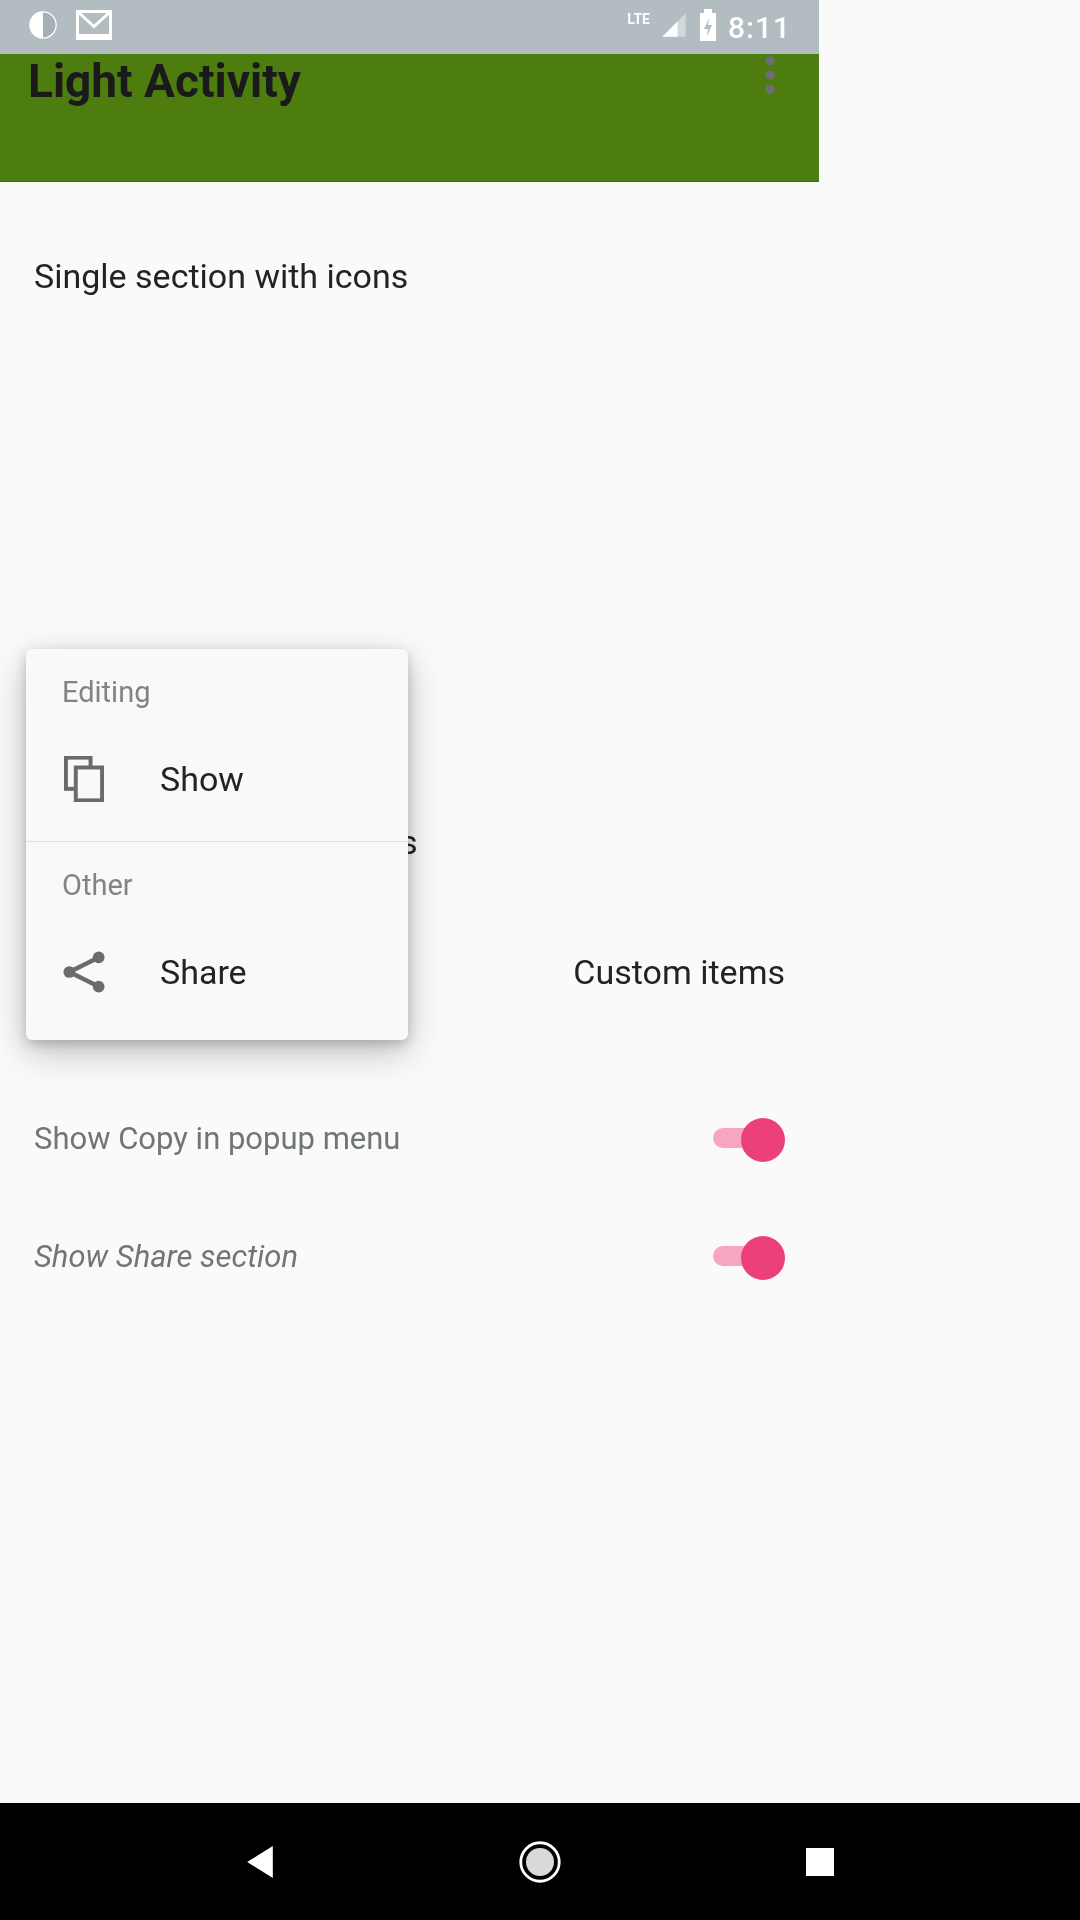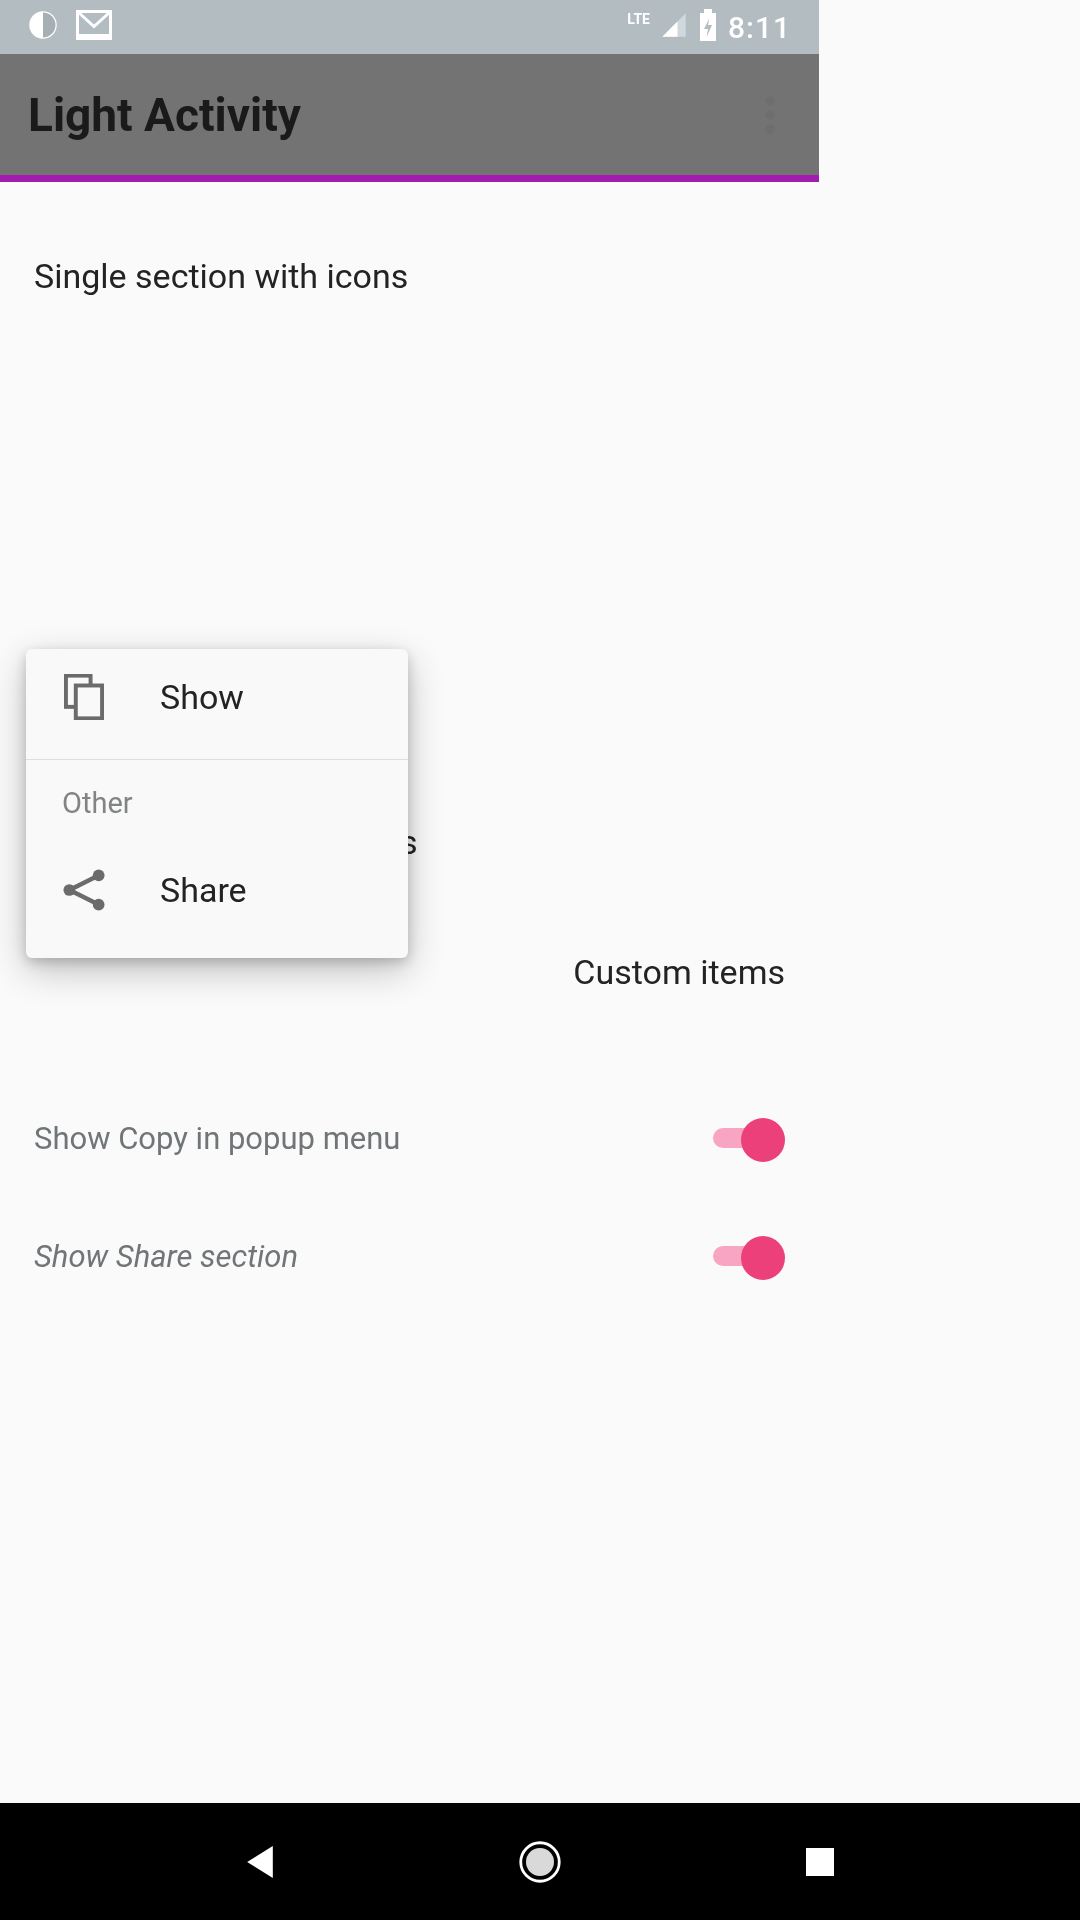--- a/index.html
+++ b/index.html
@@ -42,25 +42,24 @@
     }
     .lte {
       font-size: 14px;
       font-weight: 700;
       margin-bottom: 16px;
     }
 
     
     .app-bar {
       height: 128px;
-      background: #737373;
-      display: flex;
-      align-items: center;
+      background: #4d7c0f;
+      display: flex;
       padding: 0 28px;
-      border-bottom: 7px solid #a21caf;
+      border-bottom: 1px solid #a21caf;
     }
     .app-title {
       font-size: 46px;
       font-weight: 700;
       color: #1a1a1a;
       flex: 1;
     }
     .overflow-btn {
       width: 42px;
       height: 42px;
@@ -267,20 +266,21 @@
 
   <div class="toggle-row row2">
     <div class="toggle-label">Show Share section</div>
     <div class="switch">
       <div class="switch-track"></div>
       <div class="switch-thumb"></div>
     </div>
   </div>
 
   <div class="popup">
+    <div class="popup-section-header">Editing</div>
 
     <div class="popup-item">
       <span class="popup-icon">
         <svg width="40" height="46" viewBox="0 0 24 28">
             <rect x="1" y="1" width="15" height="19" stroke="#6b6b6b" stroke-width="2.4" fill="none"></rect>
             <rect x="7" y="7" width="16" height="20" stroke="#6b6b6b" stroke-width="2.4" fill="#f9f9f9"></rect>
           </svg>
       </span>
       <span class="popup-item-label">Show</span>
     </div>

